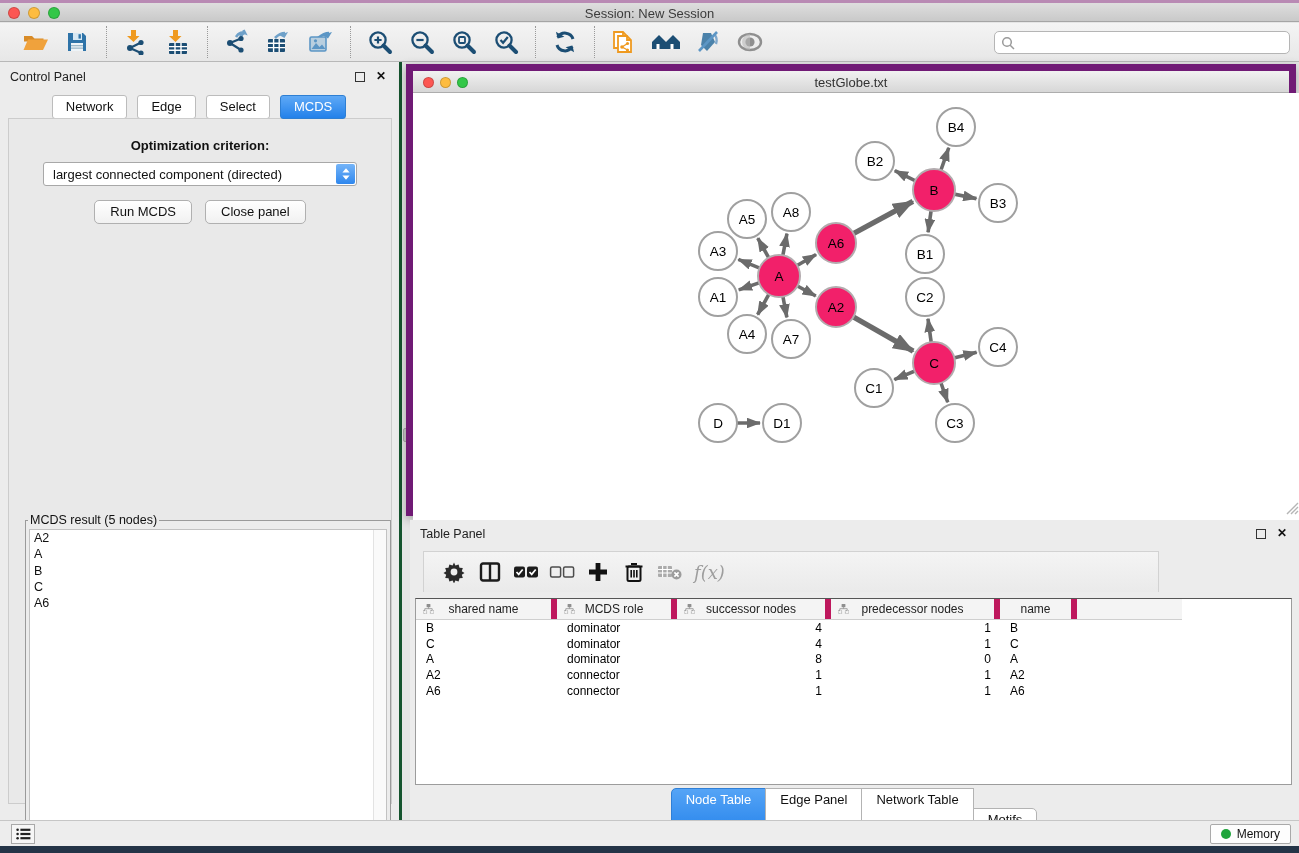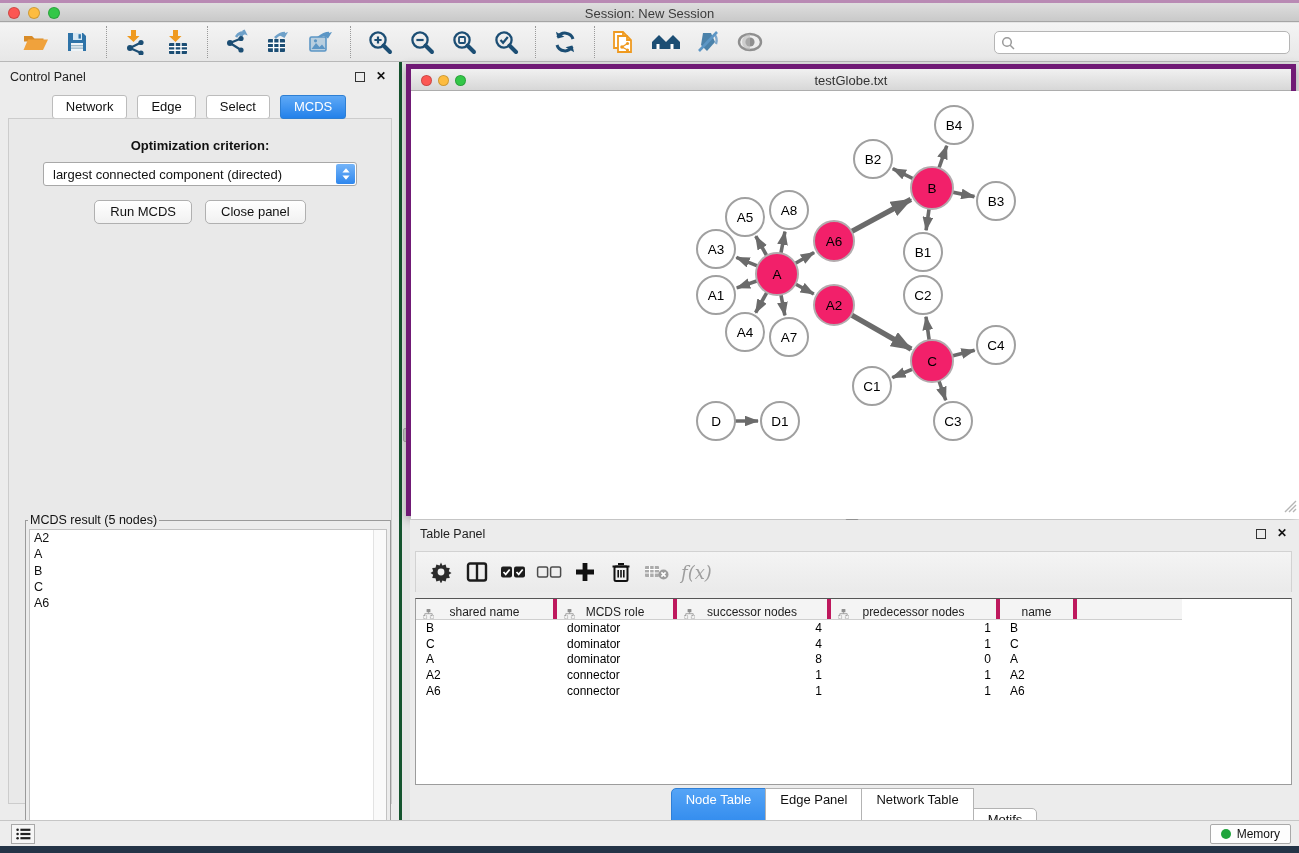--- a/index.html
+++ b/index.html
@@ -80,51 +80,51 @@
     border:1px solid #c2c2c2; overflow:hidden;
   }
   .result-scroll { position:absolute; right:0; top:0; bottom:0; width:13px; background:#fafafa; border-left:1px solid #e3e3e3; }
   .result-item { font-size:12.5px; color:#111; line-height:16.3px; padding-left:4px; }
   
   .grip-v { position:absolute; width:5px; height:14px; background:#c9c9c9; border:1px solid #aaa; border-radius:2px; }
   .grip-h { position:absolute; width:14px; height:5px; background:#c9c9c9; border:1px solid #aaa; border-radius:2px; }
   
   .network-window {
     position:absolute; left:406px; top:64px; width:890px; height:452px;
-    background:#0c4a6e; border:5px solid #701a75; box-shadow:0 3px 9px rgba(0,0,0,0.3);
+    background:#0c4a6e; border:7px solid #701a75; box-shadow:0 3px 9px rgba(0,0,0,0.3);
   }
   .nw-titlebar {
     position:relative; height:22px; background:linear-gradient(#f1f1f1,#d7d7d7);
     border-bottom:1px solid #adadad;
   }
   .nw-titlebar .lights { left:10px; top:6px; gap:6px; }
   .nw-titlebar .light { width:11px; height:11px; }
   .nw-title { position:absolute; left:0; right:0; top:4px; text-align:center; font-size:13px; color:#333; }
   .nw-content { position:relative; width:888px; height:428px; background:#fff; }
   .resize-grip { position:absolute; right:2px; bottom:2px; }
   
   .table-panel { position:absolute; left:410px; top:520px; width:889px; height:300px; background:#ececec; }
   .table-panel .ph-title { position:absolute; left:10px; top:7px; font-size:12.5px; color:#222; }
   .table-panel .wbtn-float { right:33px; top:9px; }
   .table-panel .wbtn-close { right:12px; top:6px; }
   .tp-toolbar {
-    position:absolute; left:5px; top:31px; width:877px; height:41px;
+    position:absolute; left:13px; top:31px; width:736px; height:41px;
     background:linear-gradient(#f4f4f4,#eaeaea); border:1px solid #d2d2d2; border-bottom:none;
-    display:flex; align-items:center; padding-left:7px;
+    display:flex; align-items:center; padding-left:12px;
   }
   .tp-btn { width:36px; height:30px; display:flex; align-items:center; justify-content:center; }
   .fx-label { font-size:18px; font-family:"DejaVu Serif", serif; font-style:italic; color:#9e9e9e; margin-left:6px; }
   .nt-box {
     position:absolute; left:5px; top:78px; width:877px; height:187px; background:#fff;
     border:1px solid #9c9c9c; border-top:1px solid #555; overflow:hidden;
   }
   .nt-head { display:flex; height:21px; background:#f4f4f4; border-bottom:1px solid #cfcfcf; width:766px; }
   .nt-hcell {
-    position:relative; display:flex; align-items:flex-end; justify-content:center; gap:5px;
-    font-size:12px; color:#222; border-right:4px solid #be185d; background:#f4f4f4;
+    position:relative; display:flex; align-items:center; justify-content:center; gap:5px;
+    font-size:12px; color:#222; border-right:6px solid #be185d; background:#f4f4f4;
   }
   .nt-hcell svg { position:absolute; left:7px; }
   .nt-row { display:flex; height:15.7px; align-items:center; }
   .nt-cell { font-size:12px; color:#000; overflow:hidden; white-space:nowrap; }
   .al { text-align:left; padding-left:10px; } .ar { text-align:right; padding-right:9px; }
   
   .bottom-tabs { position:absolute; left:0; width:100%; top:268px; display:flex; justify-content:center; }
   .seg {
     font-size:13px; padding:3px 14px 4px; background:#fff; border:1px solid #b3b3b3;
     margin-left:-1px; color:#111;

